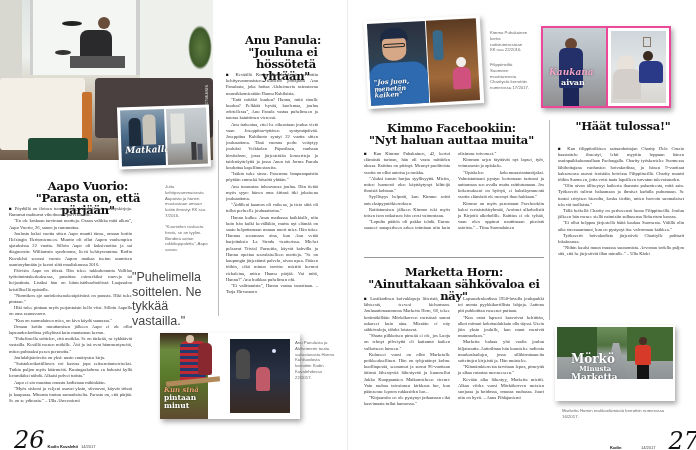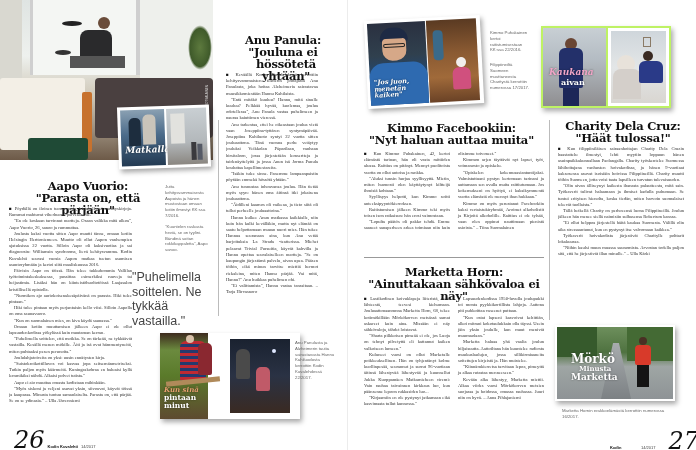--- a/index.html
+++ b/index.html
@@ -193,55 +193,54 @@
     <p>"Kirjaamiin en ole pystynyt jatkamaan eikä kasvimaata tullut kunnossa."</p>
     <p>Lapsuudenkodissa 1950-luvulla joulupukki toi monta pyykkikortillista lahjoja. Aattona piti puhkoittaa vaseenet puttaan.</p>
     <p>"Kun ostat lapseni kasvoivat kehittiän, alkoi mitrani kokotaulukkain olla täyssi. Usein jäin yksin joululle, kun muut menivät muumaolaan."</p>
     <p>Marketta haluaa yhä vaalia joulun hiljaisuutta. Aattoiltana hän kuuntelee radiosta muukuslaulujen, jossa sillikirmiaaneita soitettujen kirjeistä ja. Hän muistelee.</p>
     <p>"Kiinnämkierretsa tarvitaan lepoa, pimeyttä ja alkaa rutastaa menneeseen."</p>
     <p>Kevään alka lähestyy, Marketta miettii. Alkaa viides vuosi Mörkökorven metsien suojassa ja hoidossa, omassa rauhassa. Juuri niin on hyvä. – Anna Pihlajaniemi</p>
   </div>
 
   <div class="rule-v" style="left:201px;top:120px;height:200px;"></div>
 
-  <div class="photo shadow" style="left:193px;top:26px;width:130px;height:82px;background:#bef264;">
+  <div class="photo shadow" style="left:193px;top:26px;width:130px;height:82px;background:#ec4899;">
     <div class="abs" style="left:2px;top:2px;width:63px;height:78px;background:linear-gradient(180deg,#c8cfd4 0%,#b4bcc3 40%,#8f8e90 100%);">
       <div class="abs" style="left:22px;top:10px;width:12px;height:12px;border-radius:50%;background:#6a4634;"></div>
       <div class="abs" style="left:16px;top:20px;width:24px;height:40px;border-radius:6px 6px 2px 2px;background:#23306a;"></div>
       <div class="abs" style="left:20px;top:60px;width:16px;height:18px;background:#1c2658;"></div>
       <div class="cover-title" style="left:6px;top:40px;font-size:9px;font-style:italic;color:#f1a6c8;">Kaukana</div>
       <div class="cover-title" style="left:18px;top:50px;font-size:8px;">aivan</div>
     </div>
     <div class="abs" style="left:67px;top:2px;width:61px;height:78px;background:#fff;padding:3px;">
       <div style="width:100%;height:72px;background:linear-gradient(180deg,#cfd6db 0%,#e3e6e7 50%,#d9d6d1 100%);position:relative;">
         <div class="abs" style="left:6px;top:24px;width:18px;height:18px;border-radius:50%;background:#e8e2da;"></div>
         <div class="abs" style="left:2px;top:38px;width:28px;height:30px;border-radius:8px 8px 0 0;background:#d4cfca;"></div>
         <div class="abs" style="left:32px;top:20px;width:10px;height:10px;border-radius:50%;background:#3a2a22;"></div>
         <div class="abs" style="left:28px;top:30px;width:24px;height:22px;border-radius:6px 6px 2px 2px;background:#2a3a88;"></div>
         <div class="abs" style="left:32px;top:6px;width:8px;height:10px;border:1px solid #8a7a66;"></div>
       </div>
     </div>
   </div>
 
   <div class="abs headline" style="left:210px;top:120px;width:130px;font-size:11.5px;">
-    <div>Charity Dela Cruz:</div>
     <div>"Häät tulossa!"</div>
   </div>
 
   <div class="abs body-col" style="left:210px;top:146px;width:126px;height:170px;overflow:hidden;">
     <p class="lead">Kun filippiiniläisen sairaanhoitajan Charity Dela Cruzin haastattelu ilmestyi, lehti myytiin loppuun hänen asuinpaikkakunnallaan Paolangalla. Charity työskentelee Suomessa lähihoitajana vanhusten hoivakodissa, ja hänen 9-vuotiaat kaksosensa asuvat isoisiäin hoivissa Filippiineillä. Charity muutti töihin Suomeen, jotta voisi taata lapsilleen turvatun tulevaisuuden.</p>
     <p>"Olin aivan älliseynyt kaikesta ihanasta palautteesta, mitä sain. Työkaverit tulivat halaamaan ja ihmiset kadulla puhumaan. Se tuntui erityisen hienolta, koska tiedän, miten harvoin suomalaiset tekevät tuollaista."</p>
     <p>Tällä hetkellä Charity on perhoeensä luona Filippiineillä. Joulun jälkeen hän menee siellä naimisiin sulhasensa Robertson kanssa.</p>
     <p>"Ei ollut helppoa järjestellä häitä kaukaa Suomesta. Välillä olin aika stressaantunut, kun en pystynyt itse valvomaan kaikkea."</p>
     <p>Työkaverit hoivakodista järjestivät Charitylle polttarit lokakuussa.</p>
     <p>"Niihin kaulsi muun muassa saunomista. Arvostan todella paljon sitä, että he järjestivät illan minulle." – Ulla Kärki</p>
   </div>
 
   <div class="photo shadow" style="left:207px;top:325px;width:120px;height:76px;background:#fff;padding:2px;">
-    <div style="position:relative;width:116px;height:72px;background:linear-gradient(180deg,#6d8f5c 0%,#4f7240 35%,#9fa6a4 55%,#8e9396 100%);overflow:hidden;">
+    <div style="position:relative;width:116px;height:52px;background:linear-gradient(180deg,#6d8f5c 0%,#4f7240 35%,#9fa6a4 55%,#8e9396 100%);overflow:hidden;">
       <div class="abs" style="left:0;top:0;width:40px;height:30px;background:#365a2c;"></div>
       <div class="abs" style="left:70px;top:0;width:46px;height:34px;background:#446a34;"></div>
       <div class="abs" style="left:44px;top:16px;width:30px;height:56px;background:linear-gradient(180deg,#a8acae 0%,#7c8184 100%);clip-path:polygon(40% 0,60% 0,100% 100%,0 100%);"></div>
       <div class="abs" style="left:82px;top:10px;width:8px;height:8px;border-radius:50%;background:#4a3024;"></div>
       <div class="abs" style="left:78px;top:18px;width:16px;height:20px;border-radius:4px 4px 2px 2px;background:#d83a2a;"></div>
       <div class="abs" style="left:80px;top:38px;width:12px;height:22px;background:#141414;"></div>
       <div class="cover-title" style="left:14px;top:26px;font-size:12px;">Mörkö</div>
       <div class="cover-title" style="left:22px;top:38px;font-size:7px;">Minusta</div>
       <div class="cover-title" style="left:14px;top:46px;font-size:9px;">Marketta</div>
     </div>

